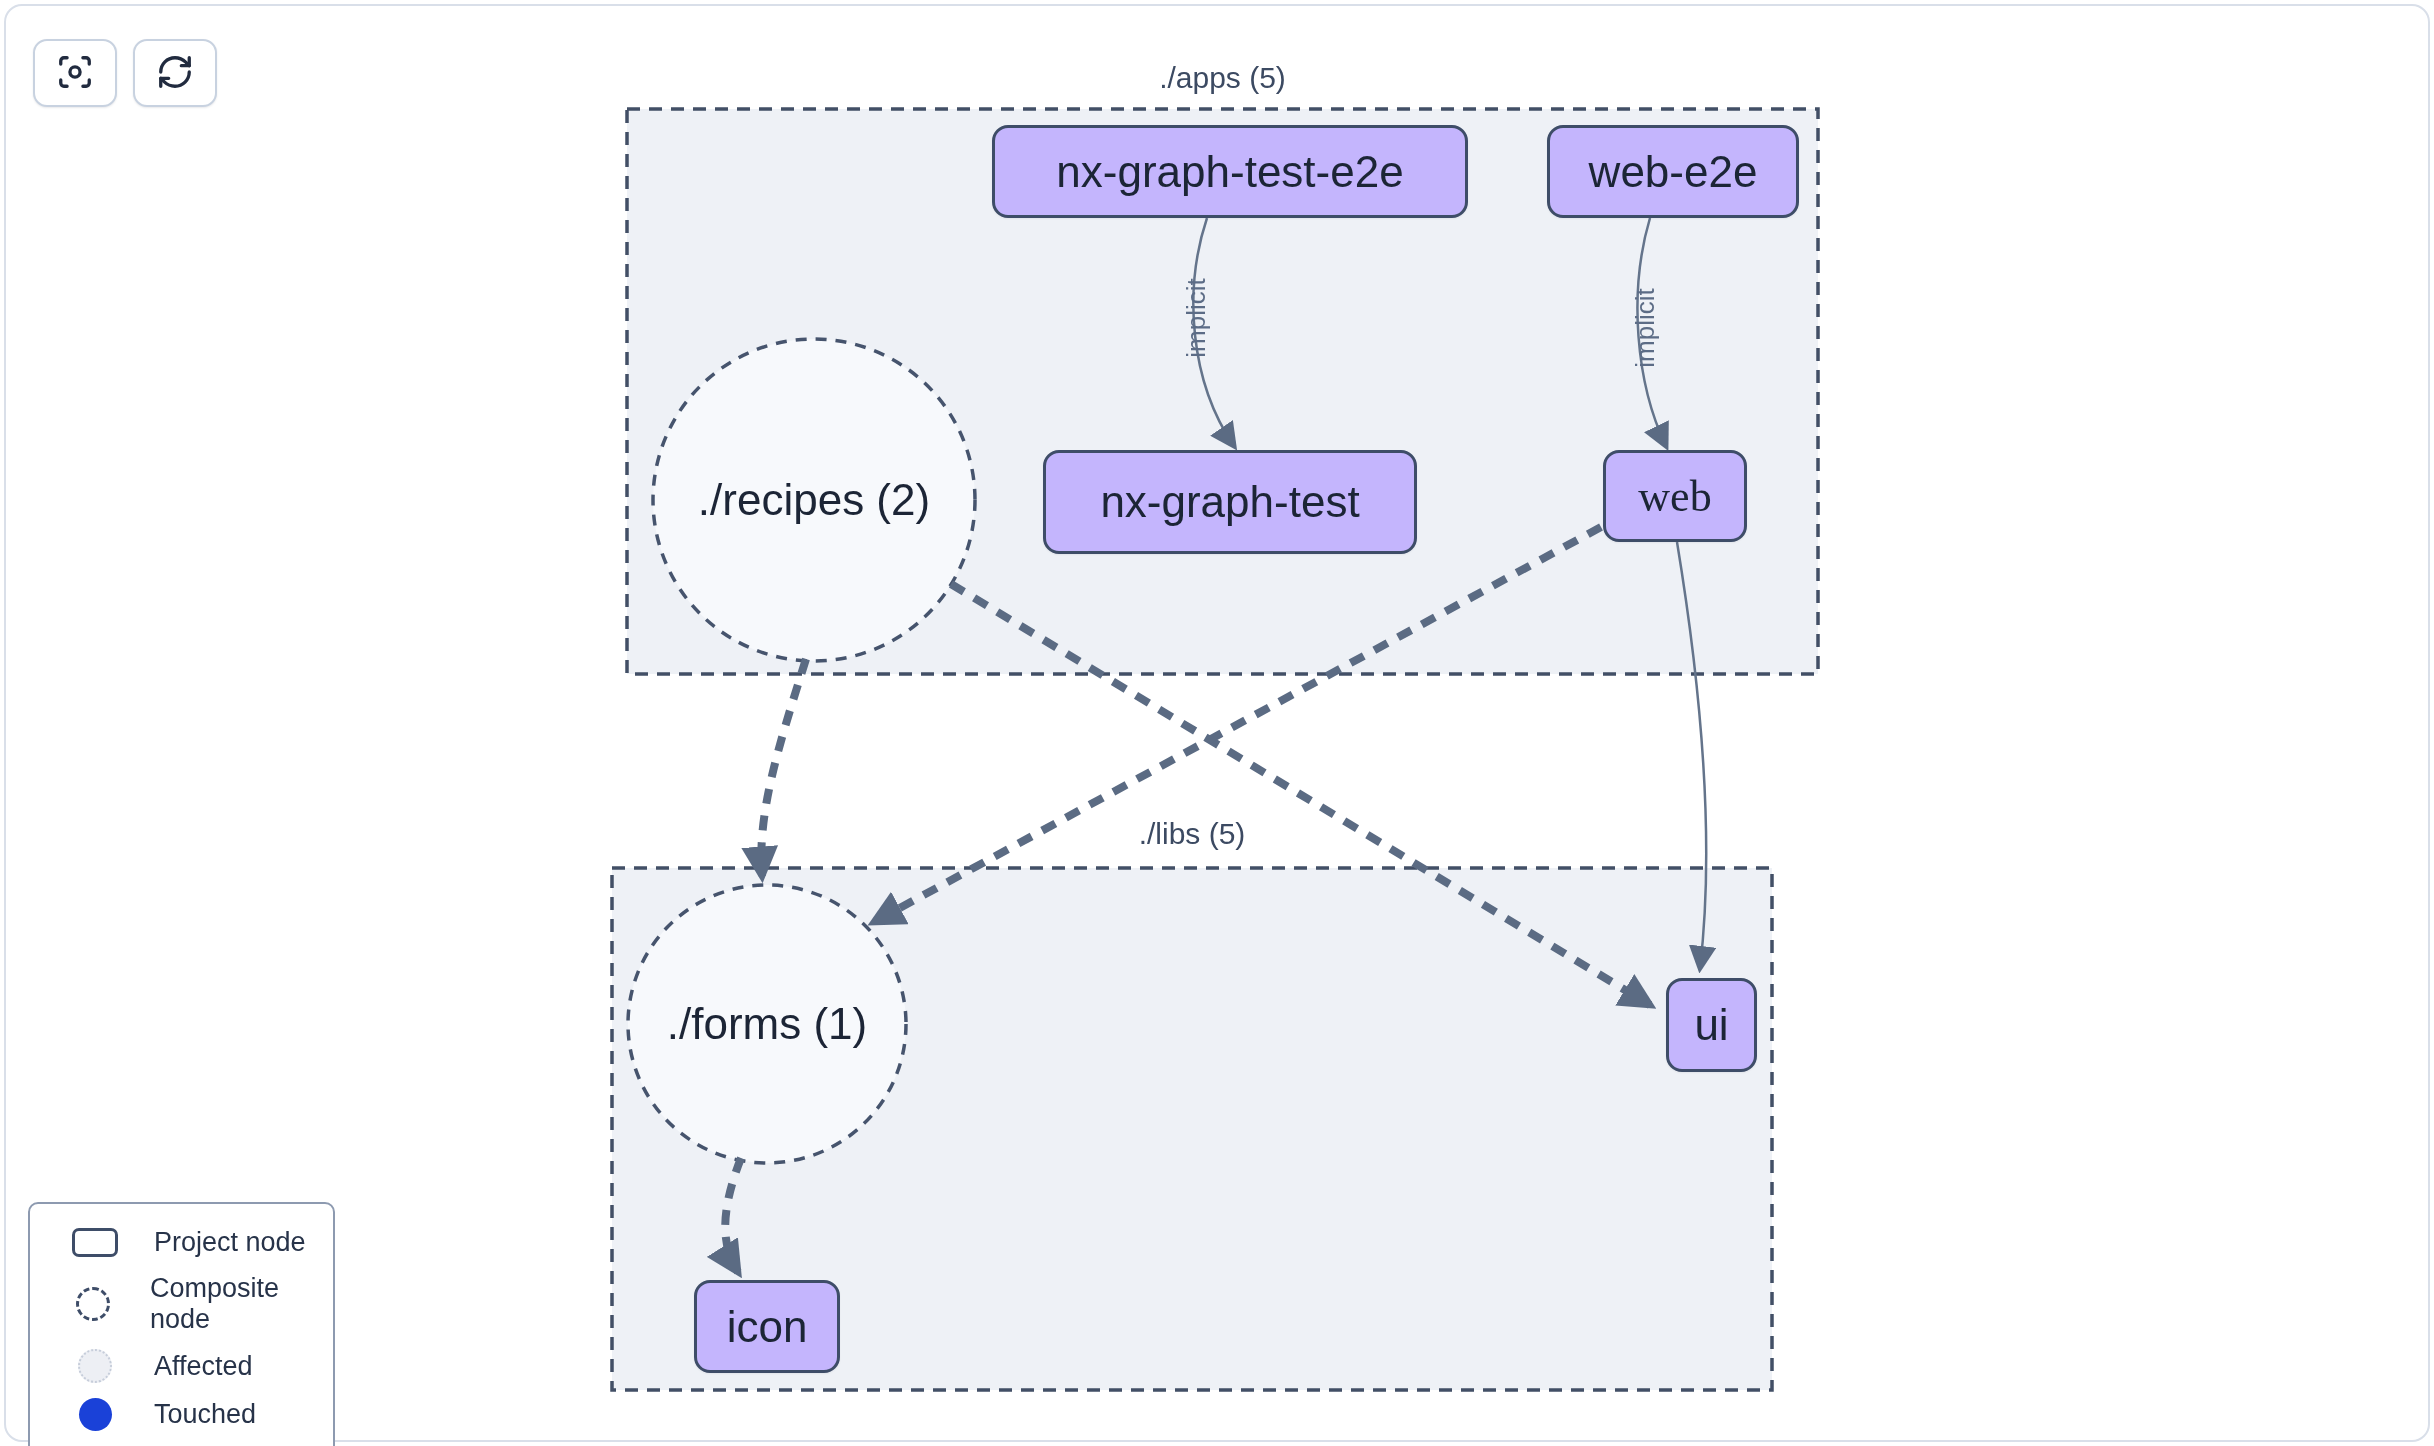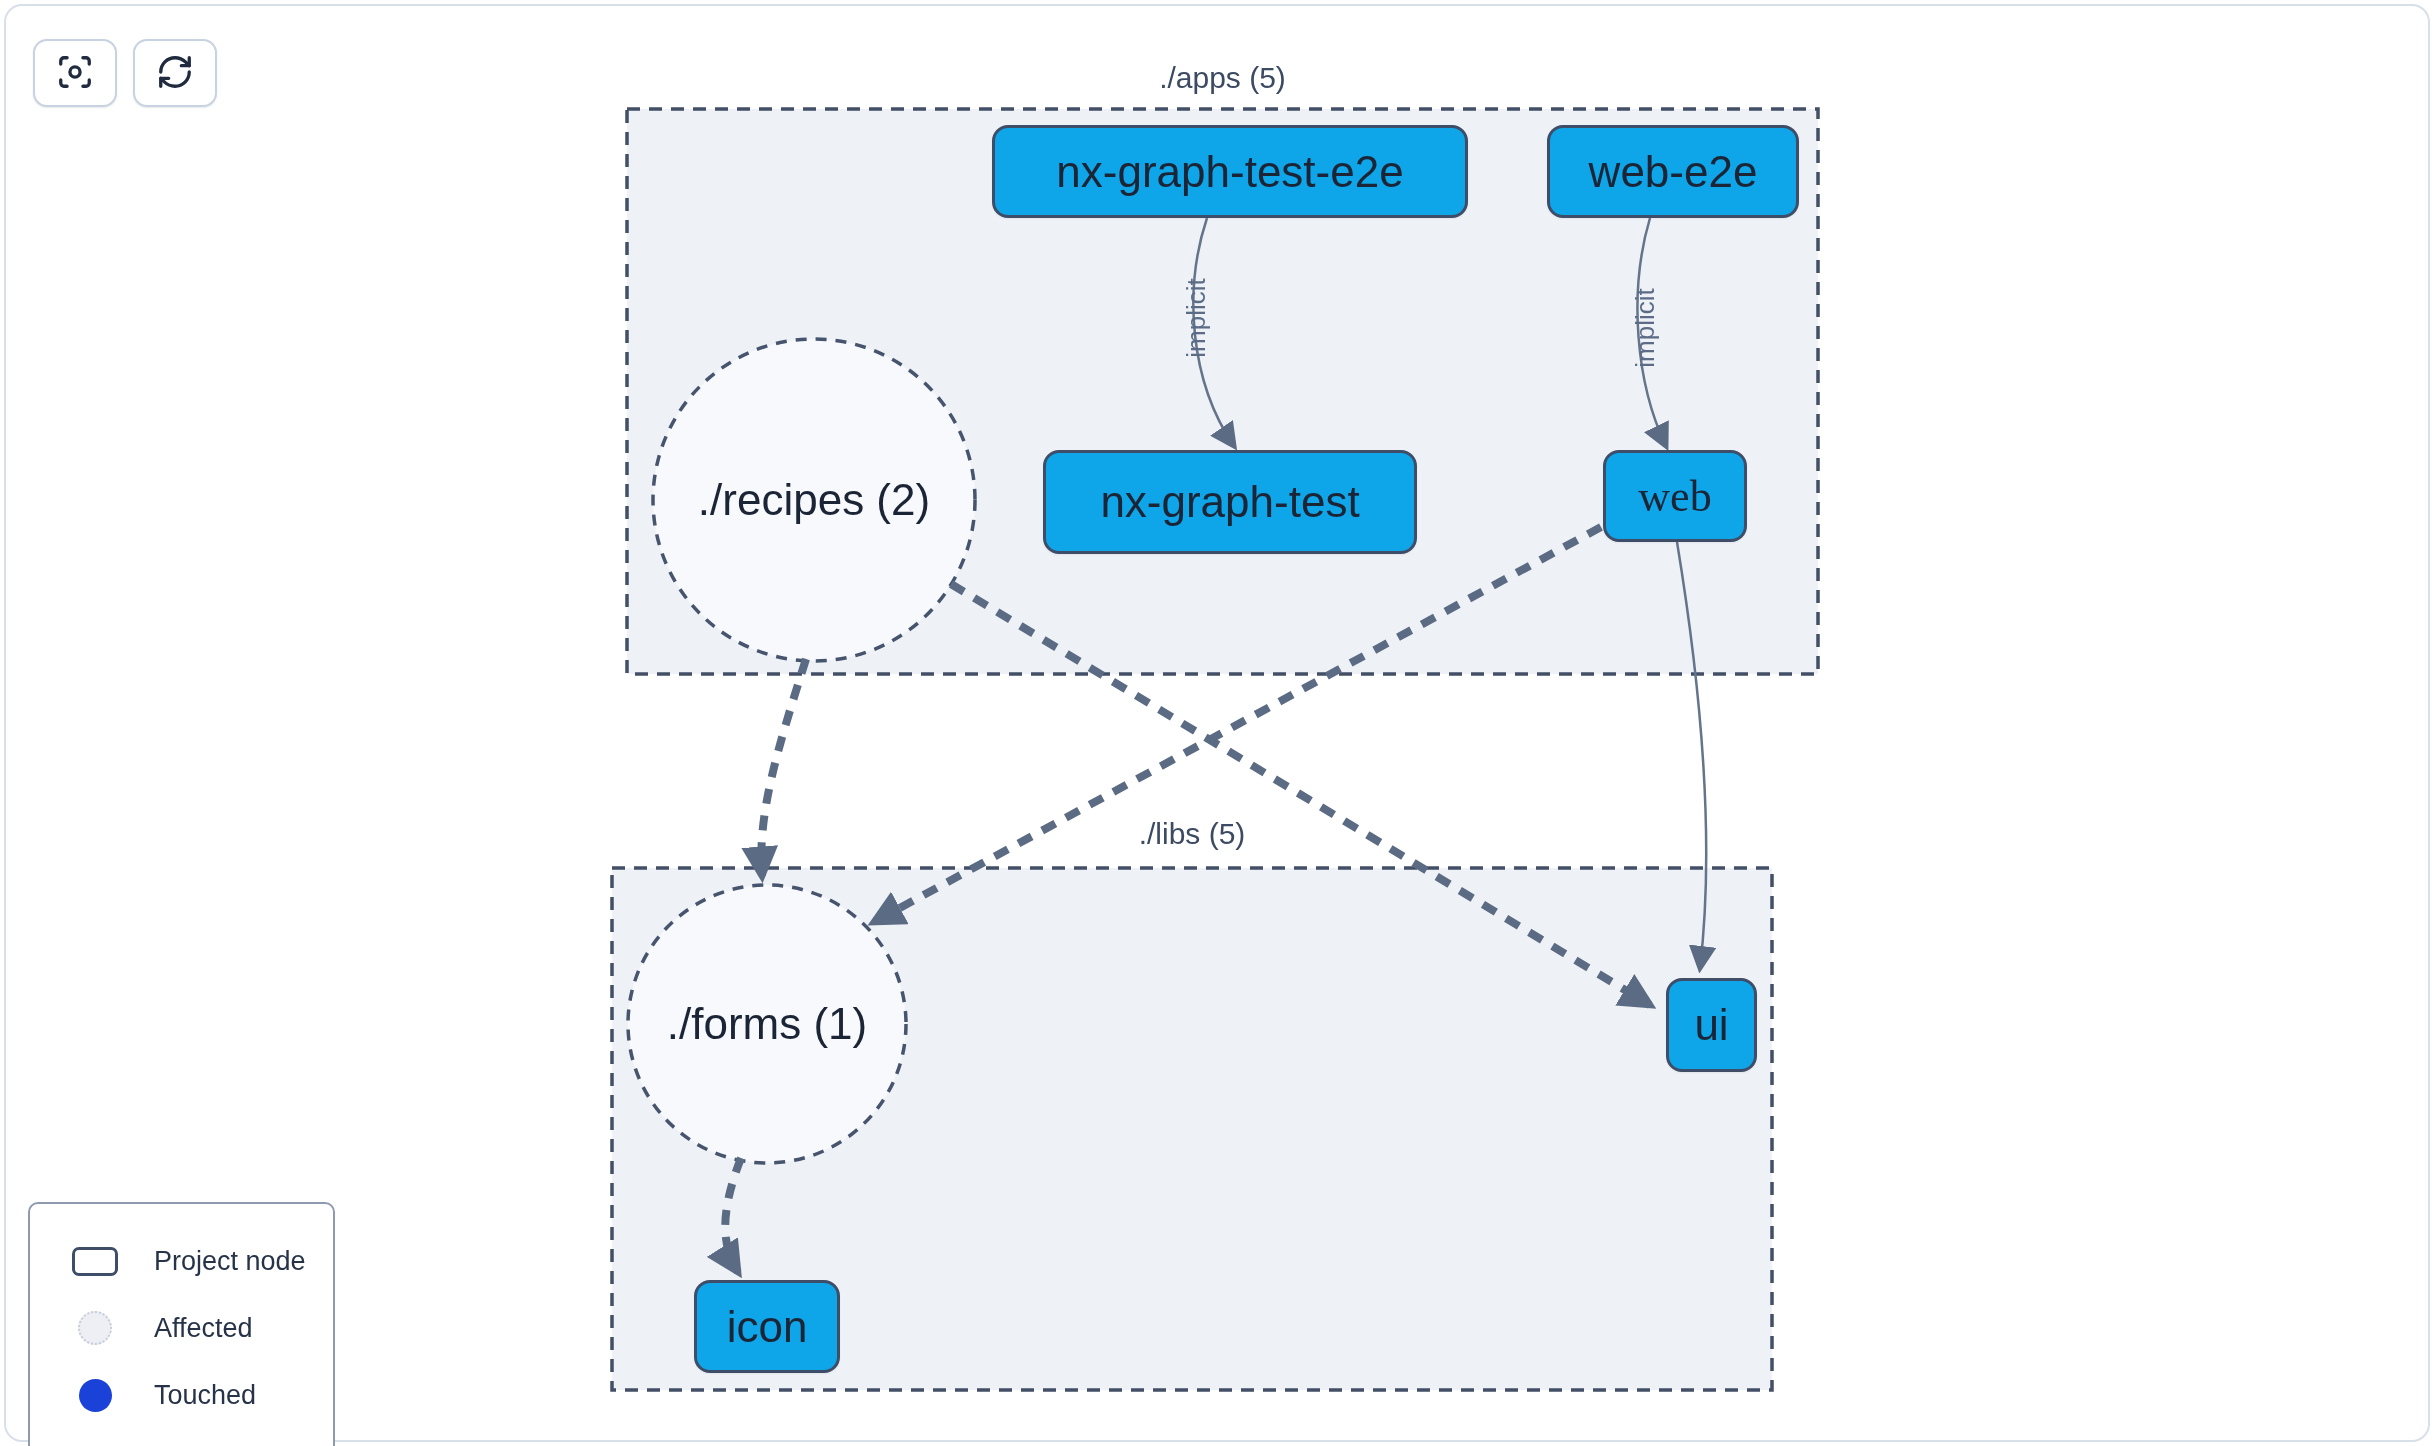--- a/index.html
+++ b/index.html
@@ -18,21 +18,21 @@
 
   .group-title {
     position:absolute; z-index:2; text-align:center;
     font-size:30px; color:#3c4a62; line-height:64px; height:64px;
   }
   .group-title.apps { left:627px; top:46px;  width:1191px; }
   .group-title.libs { left:612px; top:802px; width:1160px; }
 
   .node {
     position:absolute; z-index:3;
-    background:#0ea5e9; border:3px solid #3e4d68; border-radius:16px;
+    background:#c4b5fd; border:3px solid #3e4d68; border-radius:16px;
     display:flex; align-items:center; justify-content:center;
     font-size:44px; color:#1c2536; cursor:pointer;
     box-shadow:0 1px 2px rgba(30,41,59,.06);
   }
   .composite-label {
     position:absolute; z-index:3; display:flex; align-items:center; justify-content:center;
     font-size:44px; color:#1c2536; cursor:pointer; border-radius:50%;
   }
   .edge-label {
     position:absolute; z-index:2; font-size:26px; color:#5c6c86;
@@ -134,20 +134,26 @@
 
 <div class="legend">
   <div class="legend-row">
     <span class="legend-swatch-box">
         <span class="sw-project"></span>
       </span>
     <span class="legend-label">Project node</span>
   </div>
   <div class="legend-row">
     <span class="legend-swatch-box">
+        <span class="sw-composite"></span>
+      </span>
+    <span class="legend-label">Composite node</span>
+  </div>
+  <div class="legend-row">
+    <span class="legend-swatch-box">
         <span class="sw-affected"></span>
       </span>
     <span class="legend-label">Affected</span>
   </div>
   <div class="legend-row">
     <span class="legend-swatch-box">
         <span class="sw-touched"></span>
       </span>
     <span class="legend-label">Touched</span>
   </div>

